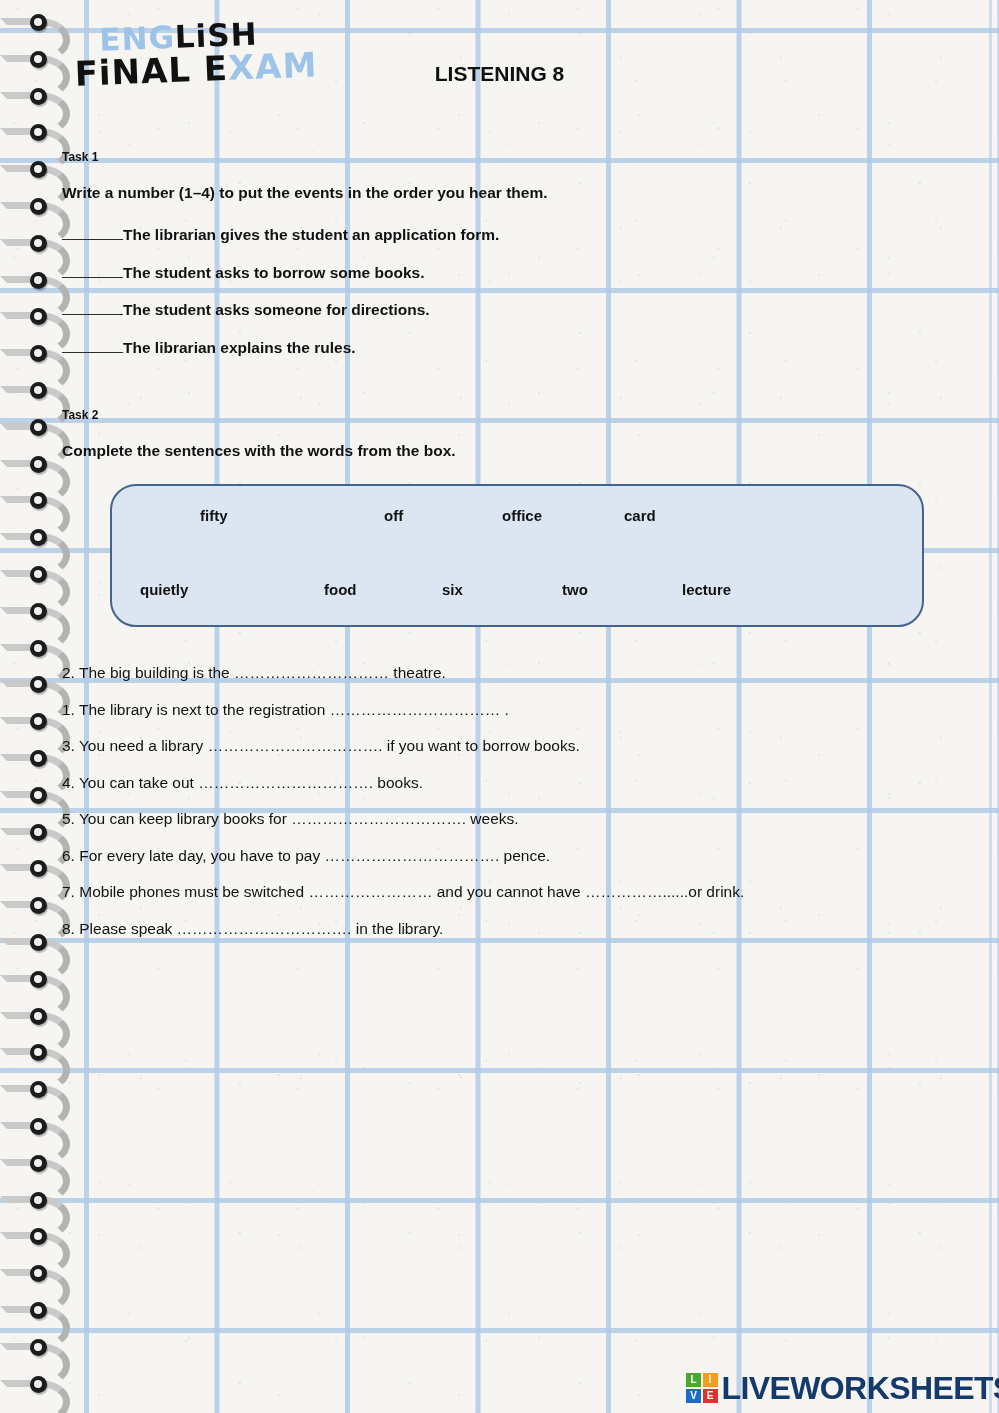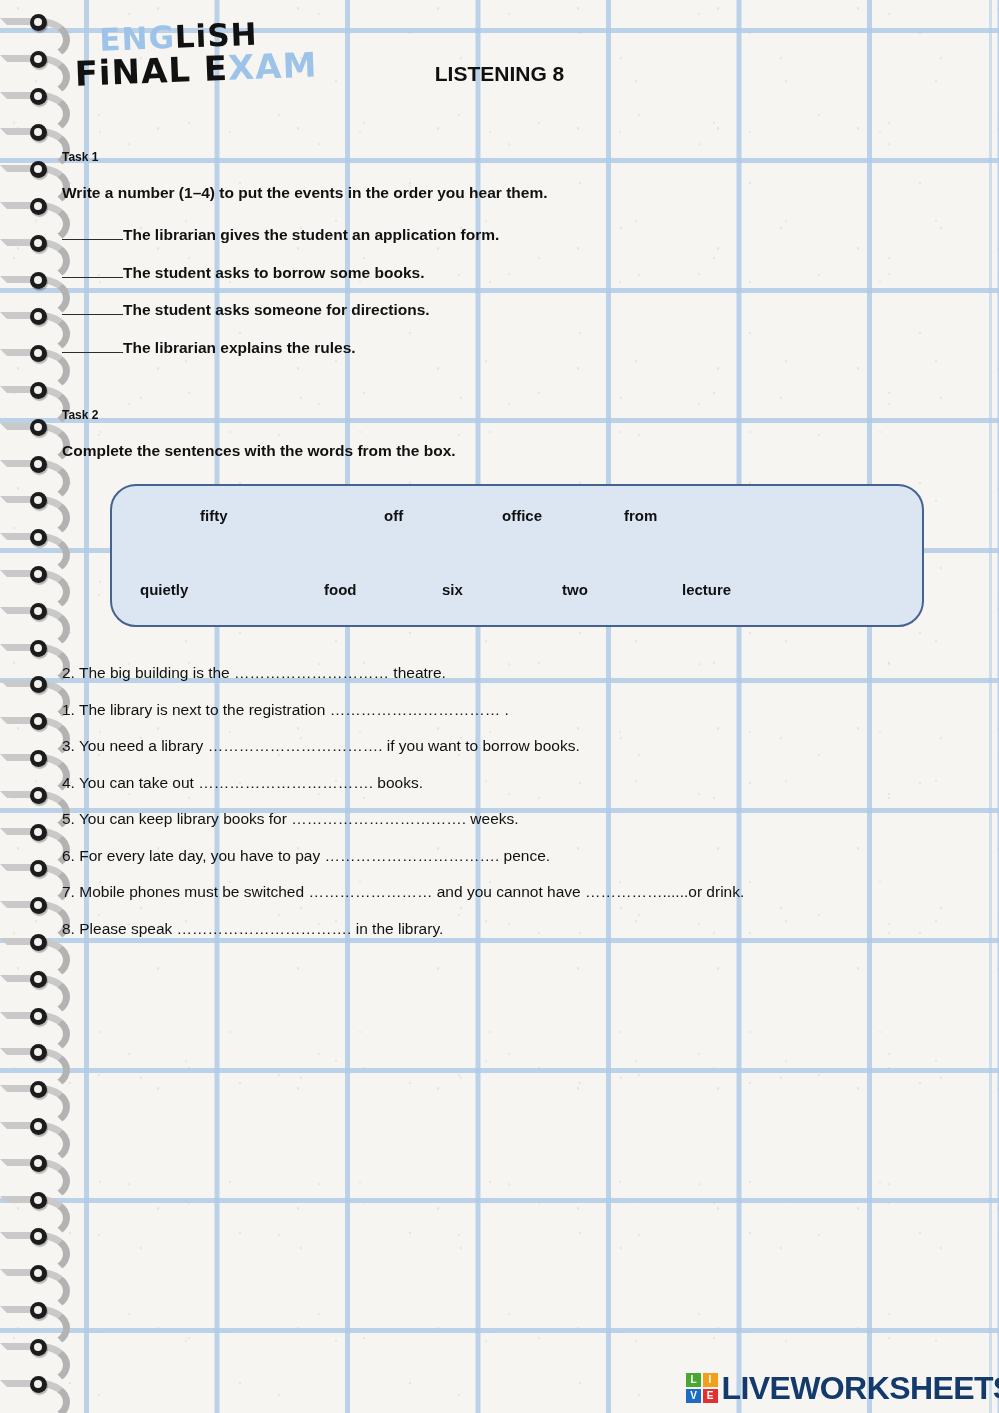--- a/index.html
+++ b/index.html
@@ -432,21 +432,21 @@
 
     <div id="task2-block">
       <div class="task-head">Task 2</div>
       <div class="task-sub">Complete the sentences with the words from the box.</div>
 
       <div id="word-box">
         <div class="wb-row row1">
           <span class="wb-word" style="left:88px">fifty</span>
           <span class="wb-word" style="left:272px">off</span>
           <span class="wb-word" style="left:390px">office</span>
-          <span class="wb-word" style="left:512px">from</span>
+          <span class="wb-word" style="left:512px">card</span>
         </div>
         <div class="wb-row row2">
           <span class="wb-word" style="left:28px">quietly</span>
           <span class="wb-word" style="left:212px">food</span>
           <span class="wb-word" style="left:330px">six</span>
           <span class="wb-word" style="left:450px">two</span>
           <span class="wb-word" style="left:570px">lecture</span>
         </div>
       </div>
 

